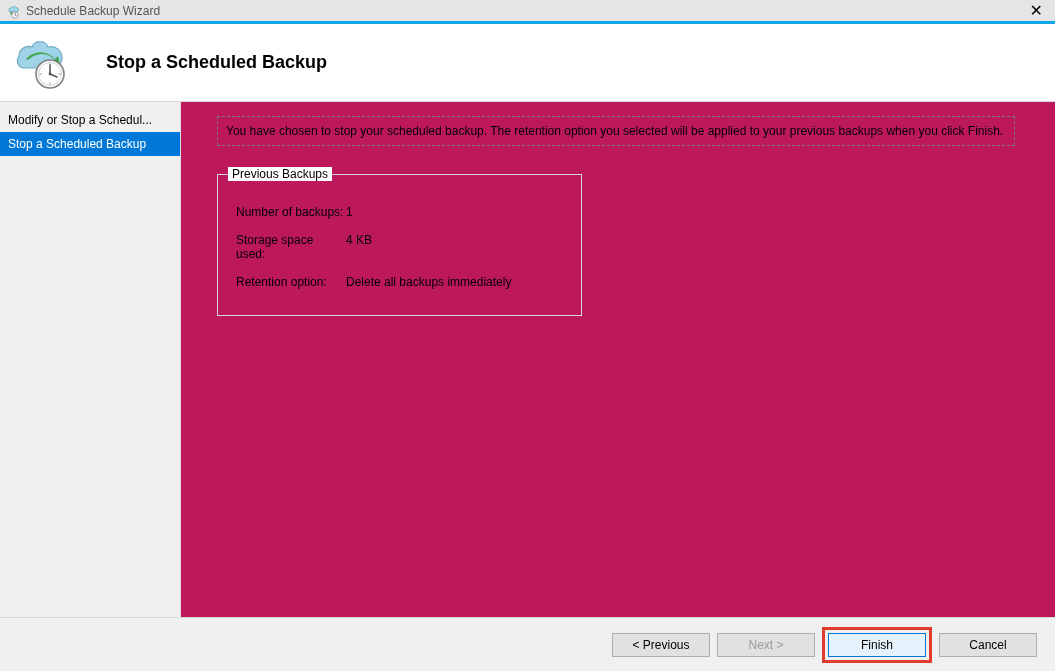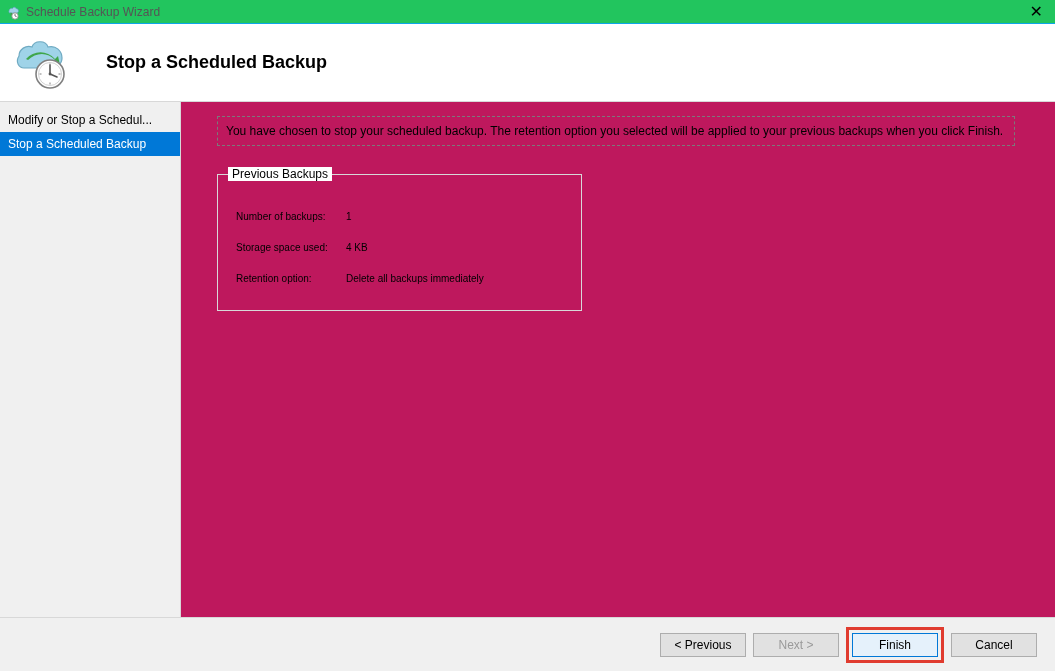--- a/index.html
+++ b/index.html
@@ -14,22 +14,22 @@
       background: #ffffff;
       overflow: hidden;
       position: relative;
     }
     
     .titlebar {
       height: 24px;
       display: flex;
       align-items: center;
       padding: 0 6px 0 5px;
-      background: #22c55e;
-      border-bottom: 1px solid #0ea5e9;
+      background: #e5e5e5;
+      border-bottom: 3px solid #0ea5e9;
       font-size: 12px;
       color: #555555;
     }
     .titlebar .app-icon {
       width: 16px;
       height: 16px;
       margin-right: 5px;
       display: flex;
       align-items: center;
       justify-content: center;
@@ -111,44 +111,44 @@
       position: absolute;
       top: -8px;
       left: 10px;
       background: #ffffff;
       padding: 0 4px;
       font-size: 12px;
       color: #000000;
     }
     .fieldset .row {
       display: flex;
-      font-size: 10px;
-      color: #000000;
-      margin-top: 20px;
+      font-size: 12px;
+      color: #000000;
+      margin-top: 14px;
       margin-bottom: 12px;
     }
     .fieldset .row:last-child {
       margin-bottom: 0;
     }
     .fieldset .row .label {
       width: 110px;
     }
     
     .footer {
       height: 54px;
       border-top: 1px solid #d8d8d8;
       display: flex;
       align-items: center;
       justify-content: flex-end;
       padding-right: 18px;
       gap: 7px;
       background: #f0f0f0;
     }
     .btn {
-      width: 86px;
+      width: 98px;
       height: 24px;
       font-size: 12px;
       background: #e1e1e1;
       border: 1px solid #adadad;
       color: #000000;
       cursor: pointer;
       display: flex;
       align-items: center;
       justify-content: center;
     }

